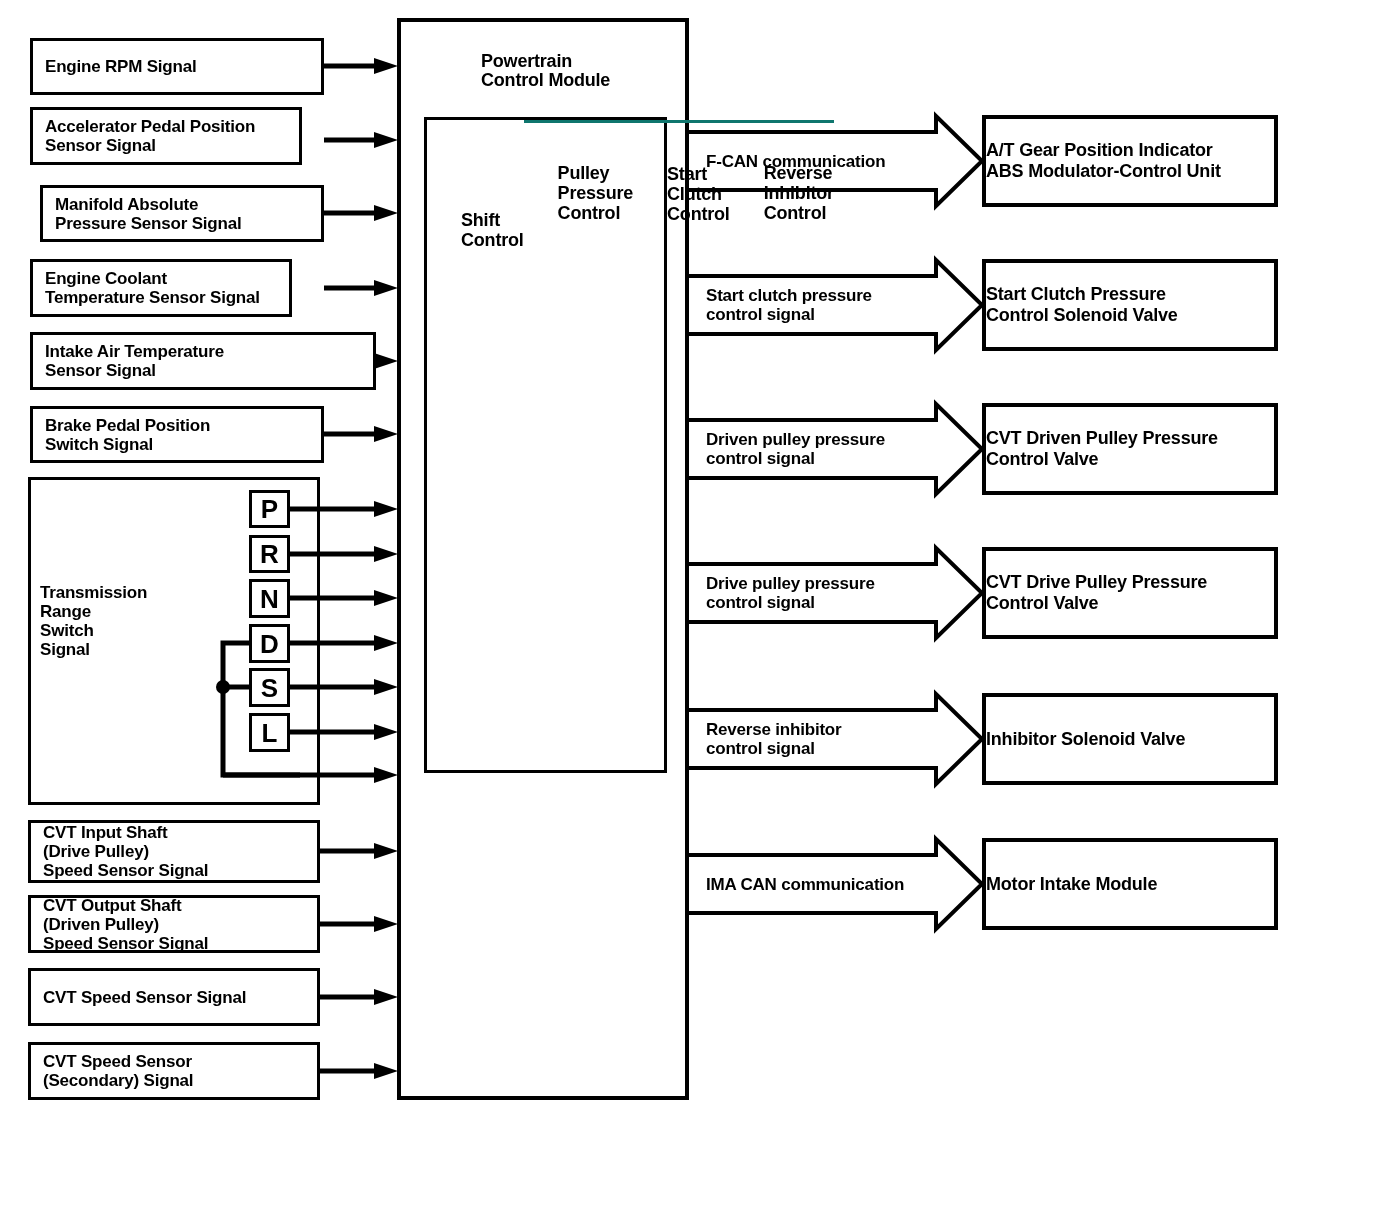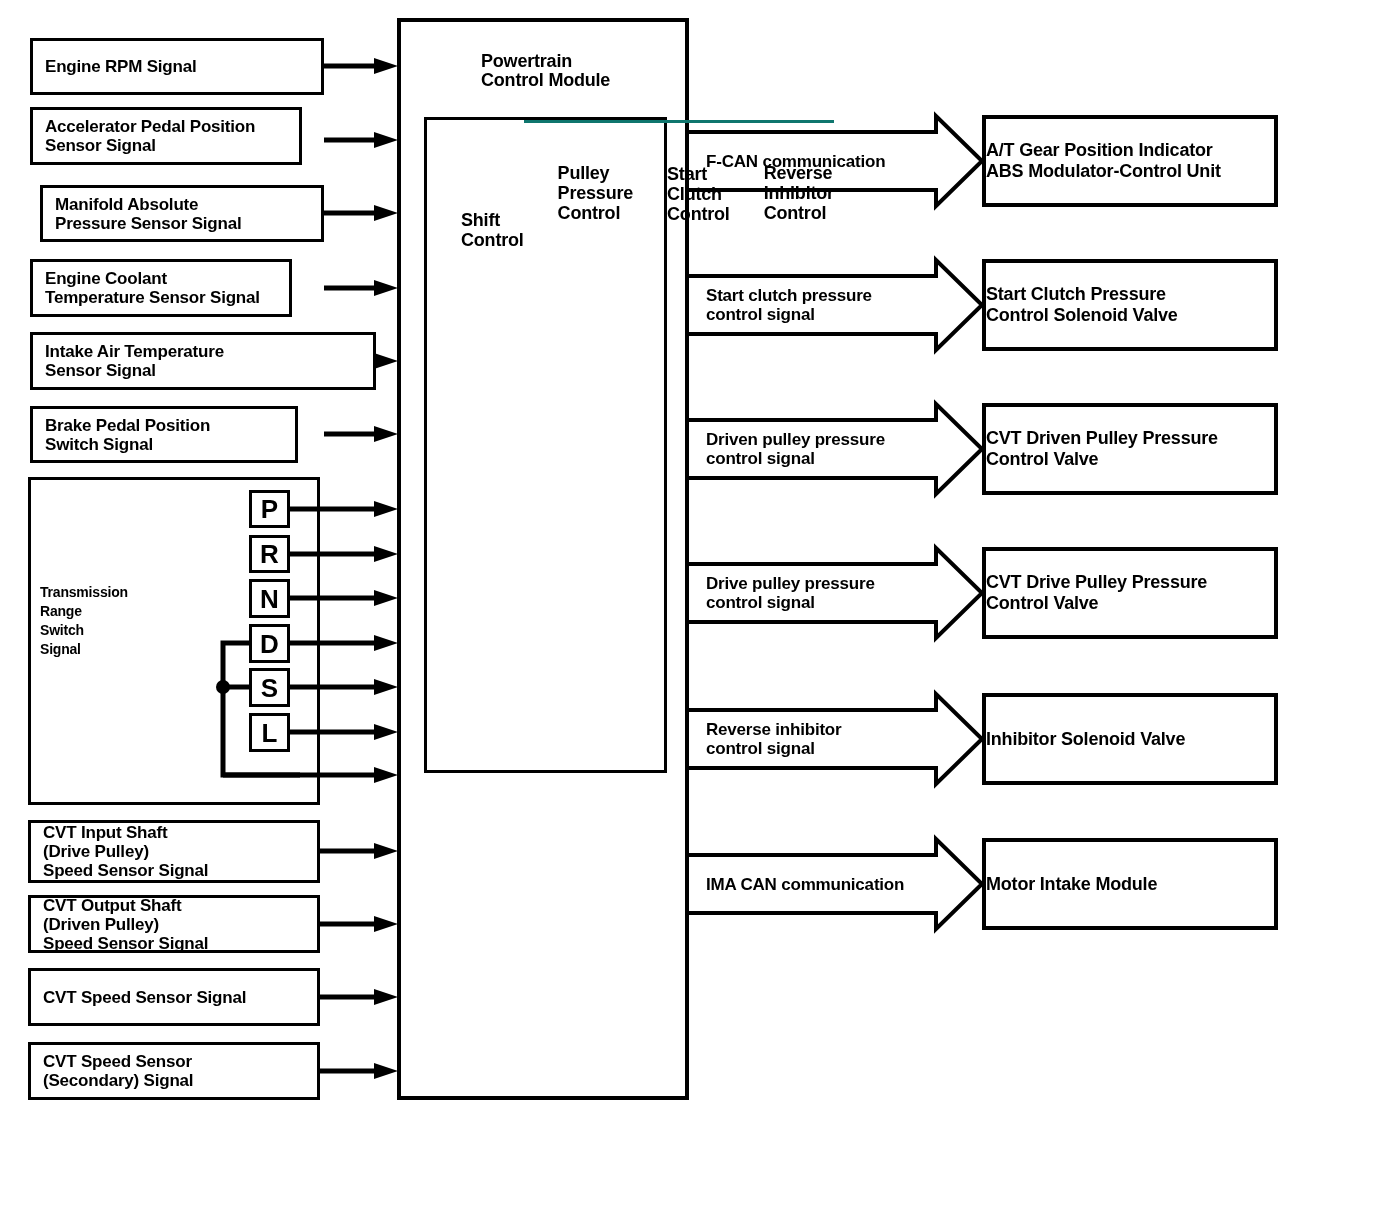--- a/index.html
+++ b/index.html
@@ -12,21 +12,21 @@
   .ibox{
     position:absolute;border:3px solid #000;background:#fff;
     display:flex;align-items:center;box-sizing:border-box;
   }
   .ibox .lbl{
     padding-left:12px;font-size:17px;line-height:19px;white-space:pre-line;
     letter-spacing:-0.2px;
   }
   .trs-box{position:absolute;border:3px solid #000;background:transparent;box-sizing:border-box;}
   .trs-lbl{
-    position:absolute;font-size:14px;line-height:19px;white-space:pre-line;
+    position:absolute;font-size:17px;line-height:19px;white-space:pre-line;
     letter-spacing:-0.2px;
   }
   .gear{
     position:absolute;border:3px solid #000;background:#fff;box-sizing:border-box;
     display:flex;align-items:center;justify-content:center;
     font-size:26px;line-height:26px;
   }
   .pcm{
     position:absolute;left:397px;top:18px;width:292px;height:1082px;
     border:4px solid #000;box-sizing:border-box;background:transparent;
@@ -123,21 +123,21 @@
 Pressure Sensor Signal</span>
     </div>
   <div class="ibox" style="left:30px;top:259px;width:262px;height:58px">
       <span class="lbl">Engine Coolant
 Temperature Sensor Signal</span>
     </div>
   <div class="ibox" style="left:30px;top:332px;width:346px;height:58px">
       <span class="lbl">Intake Air Temperature
 Sensor Signal</span>
     </div>
-  <div class="ibox" style="left:30px;top:406px;width:268px;height:57px">
+  <div class="ibox" style="left:30px;top:406px;width:294px;height:57px">
       <span class="lbl">Brake Pedal Position
 Switch Signal</span>
     </div>
 
   <div class="trs-box" style="left:28px;top:477px;width:292px;height:328px"></div>
   <div class="trs-lbl" style="left:40px;top:583px">Transmission
 Range
 Switch
 Signal</div>
   <div class="gear" style="left:249px;top:490px;width:41px;height:38px">P</div>

